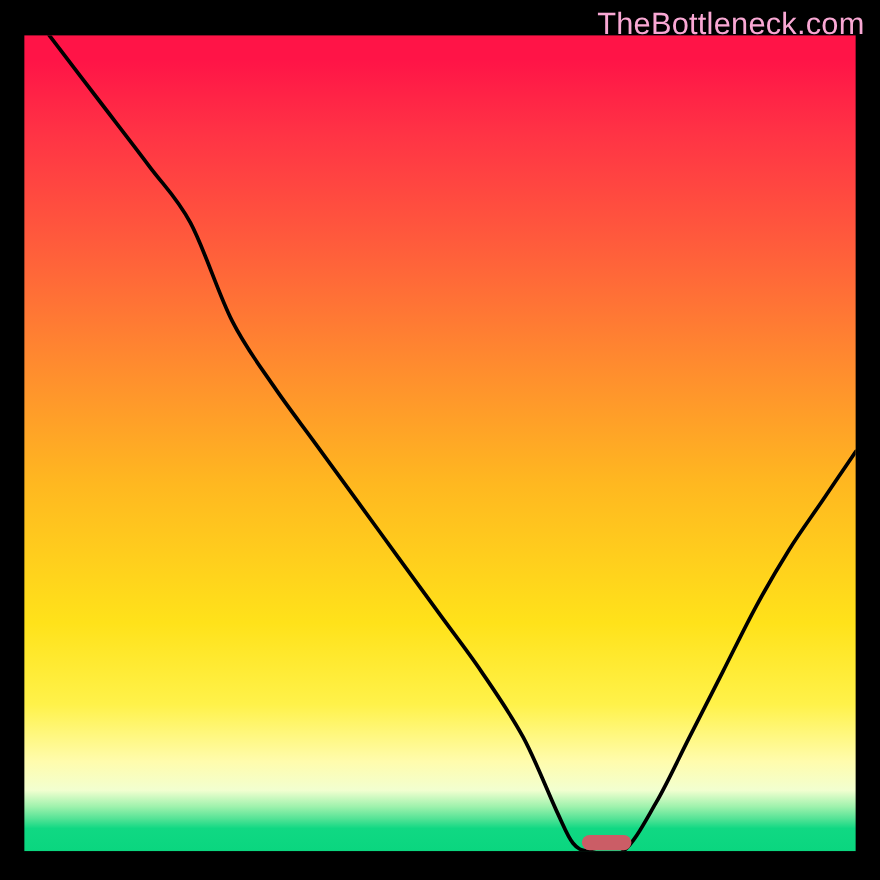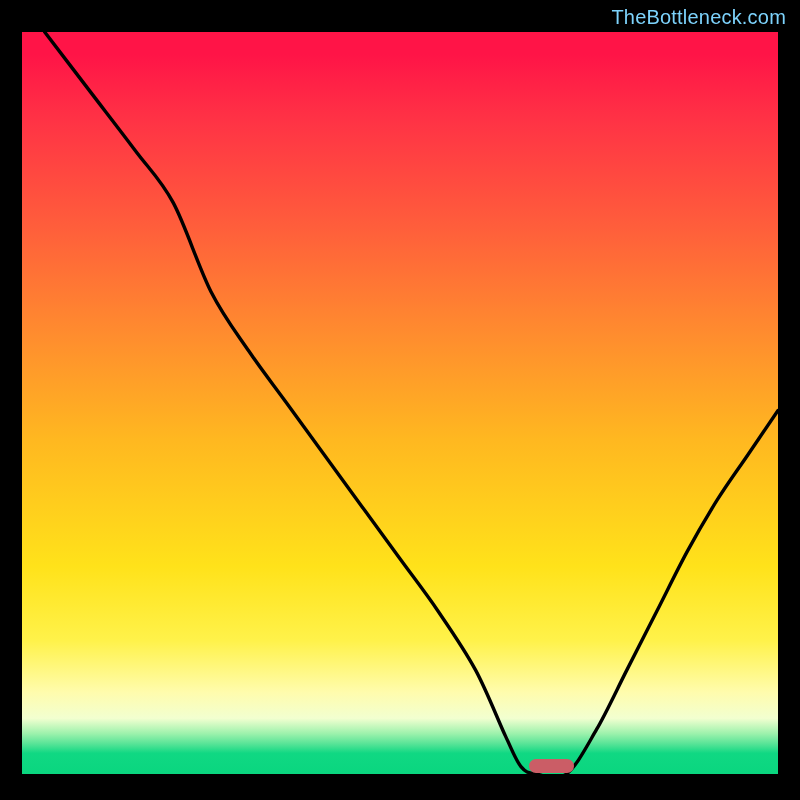--- a/index.html
+++ b/index.html
@@ -14,23 +14,23 @@
     position: relative;
     width: 800px;
     height: 800px;
     background: #000;
   }
   .watermark {
     position: absolute;
     top: 6px;
     right: 14px;
     z-index: 20;
-    color: #7dd3fc;
+    color: #f9a8d4;
     font-family: Arial, Helvetica, sans-serif;
-    font-size: 20px;
+    font-size: 28px;
     font-weight: 500;
     letter-spacing: 0.2px;
   }
   .plot {
     position: absolute;
     left: 22px;
     top: 32px;
     width: 756px;
     height: 742px;
     overflow: hidden;

